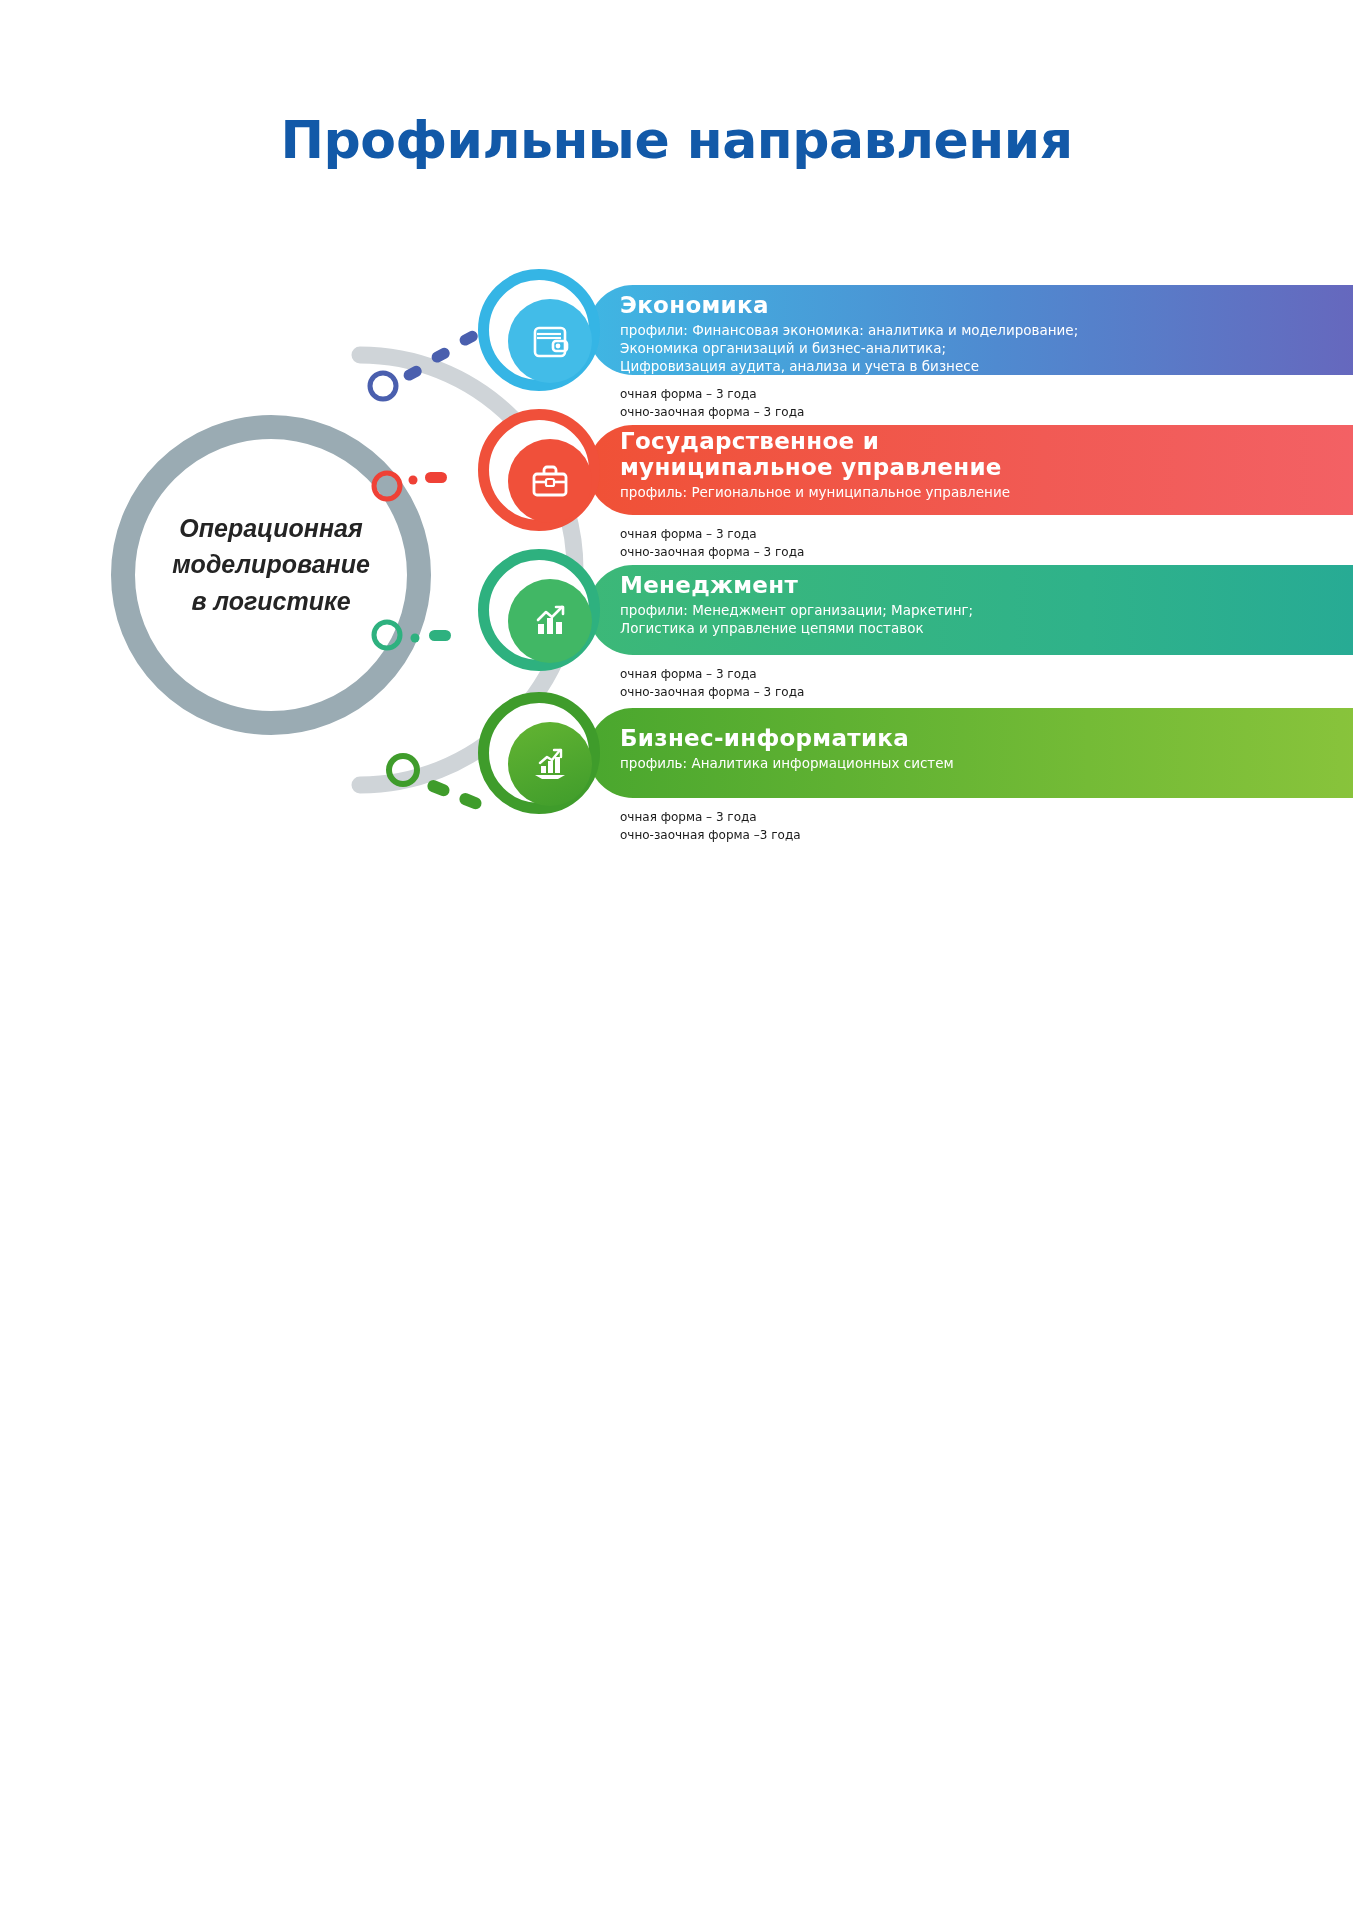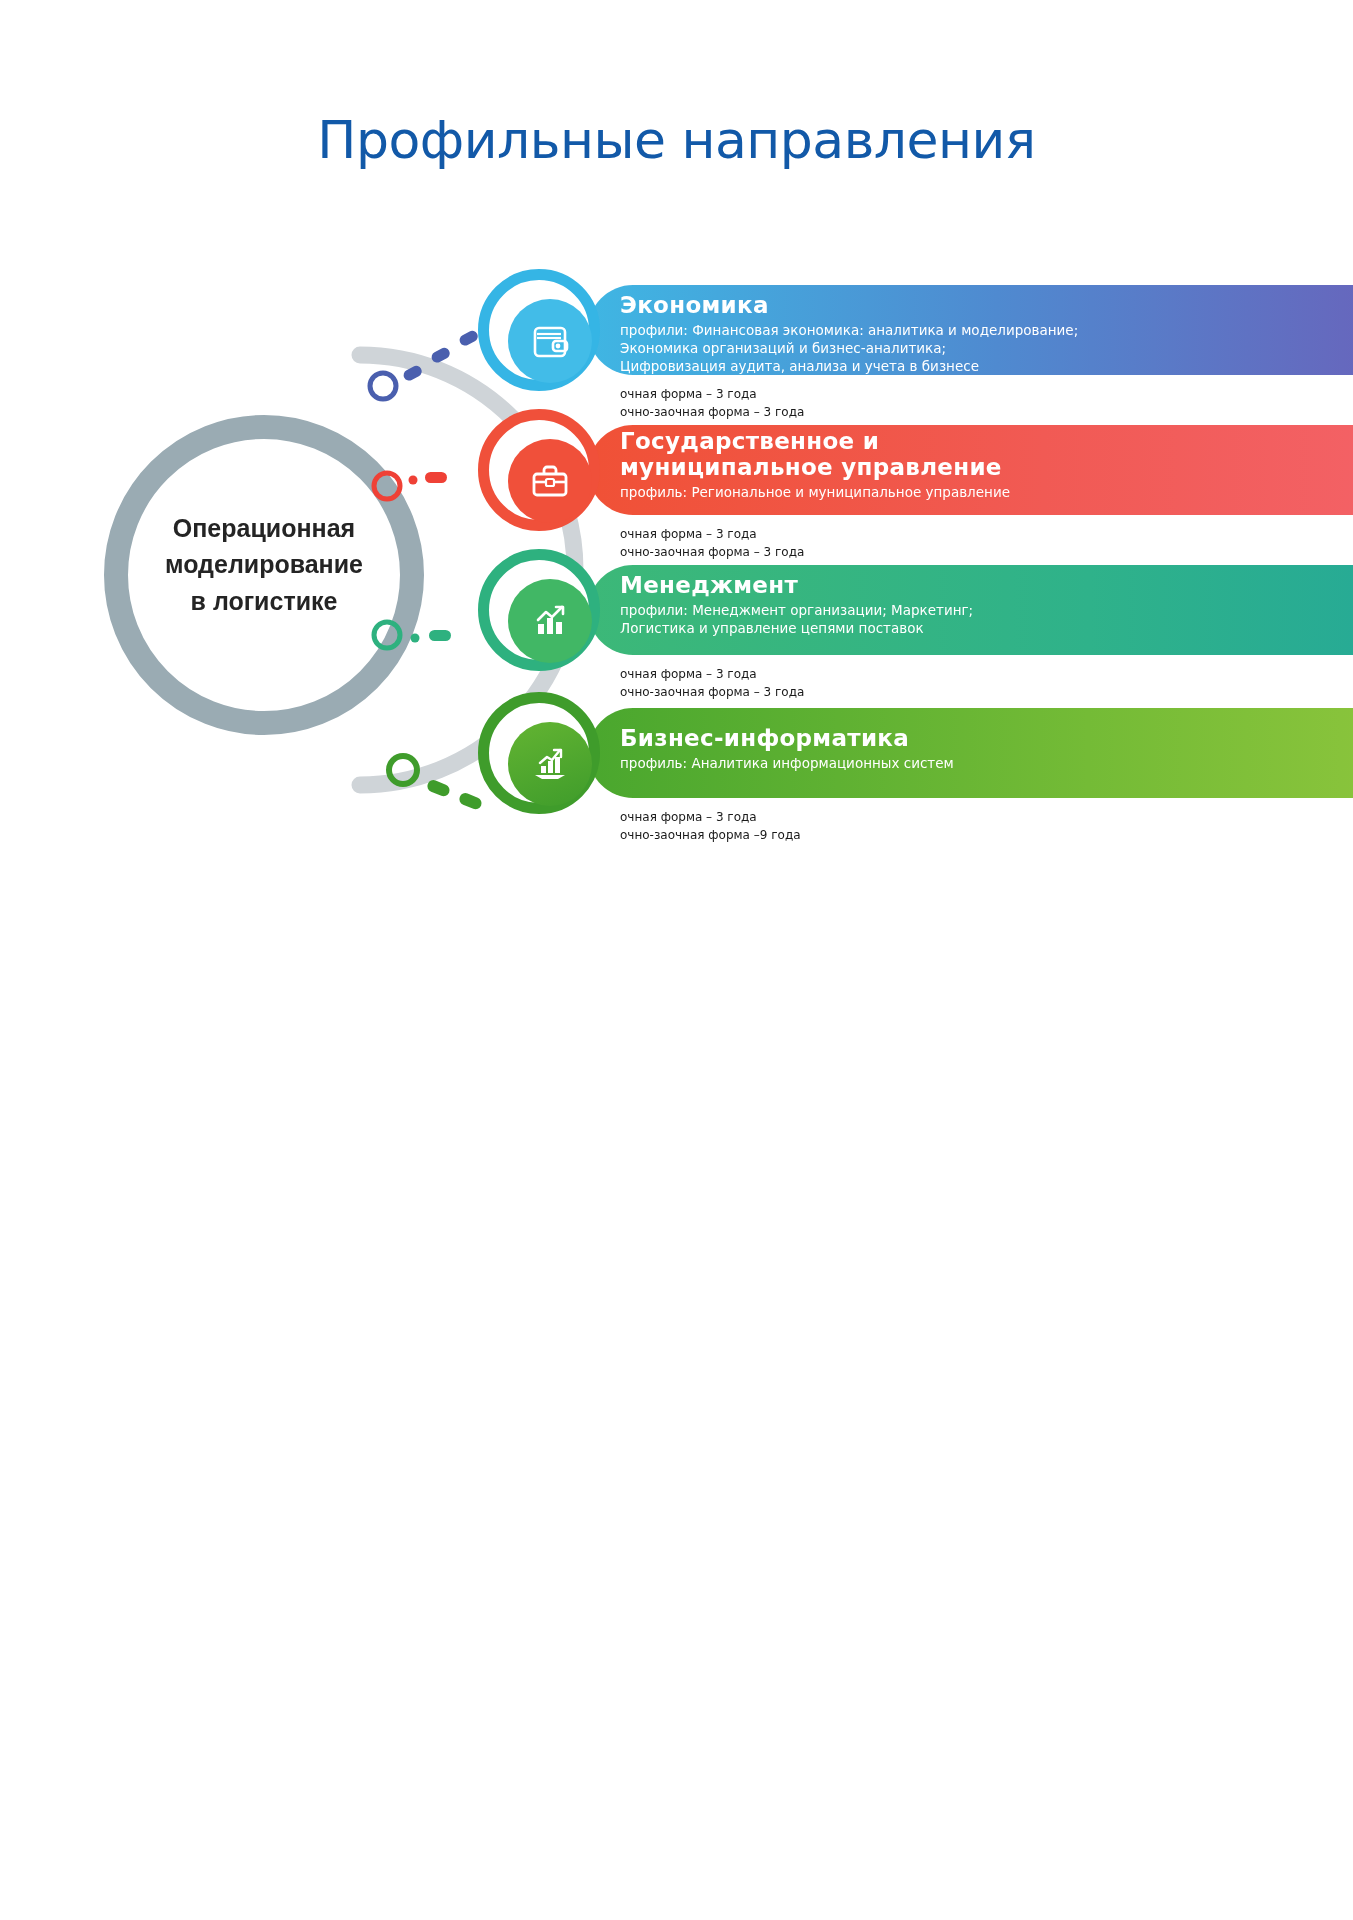--- a/index.html
+++ b/index.html
@@ -6,27 +6,27 @@
   body{
     width:1353px;height:1920px;background:#ffffff;
     font-family:"Liberation Sans","DejaVu Sans",sans-serif;
     position:relative;overflow:hidden;
   }
   #stage{position:absolute;left:0;top:0;width:1353px;height:1920px;}
 
   
   .title{
     position:absolute;left:0;top:110px;width:1353px;text-align:center;
-    font-size:52px;font-weight:normal;color:#1259a8;
+    font-size:52px;font-weight:bold;color:#1259a8;
     letter-spacing:-0.5px;
     font-family:"DejaVu Sans",sans-serif;
   }
 
   
-  .ring-wrap{position:absolute;left:104px;top:415px;width:320px;height:320px;}
+  .ring-wrap{position:absolute;left:111px;top:415px;width:320px;height:320px;font-style:italic;}
   .ring{
     position:absolute;left:0;top:0;width:320px;height:320px;
     border-radius:50%;border:24px solid #9aabb3;box-sizing:border-box;
   }
   .ring-text{
     position:absolute;left:30px;top:95px;width:260px;text-align:center;
     font-size:25px;font-weight:bold;color:#242424;line-height:1.45;
   }
 
   
@@ -212,17 +212,17 @@
       </div>
     </div>
     <div class="card-text" style="top:18px;">
       <div class="card-title">Бизнес-информатика</div>
       <div class="card-profiles">
         <div>профиль: Аналитика информационных систем</div>
       </div>
     </div>
     <div class="forms" style="top:100px;">
       <div>очная форма – 3 года</div>
-      <div>очно-заочная форма –9 года</div>
+      <div>очно-заочная форма –3 года</div>
     </div>
   </div>
 
 </div>
 
 </body></html>

